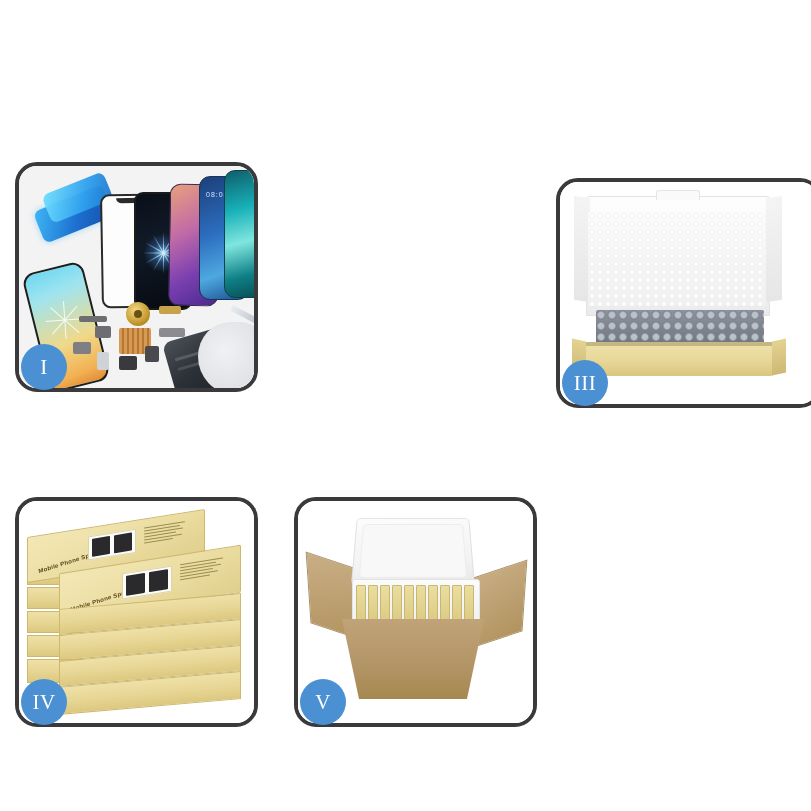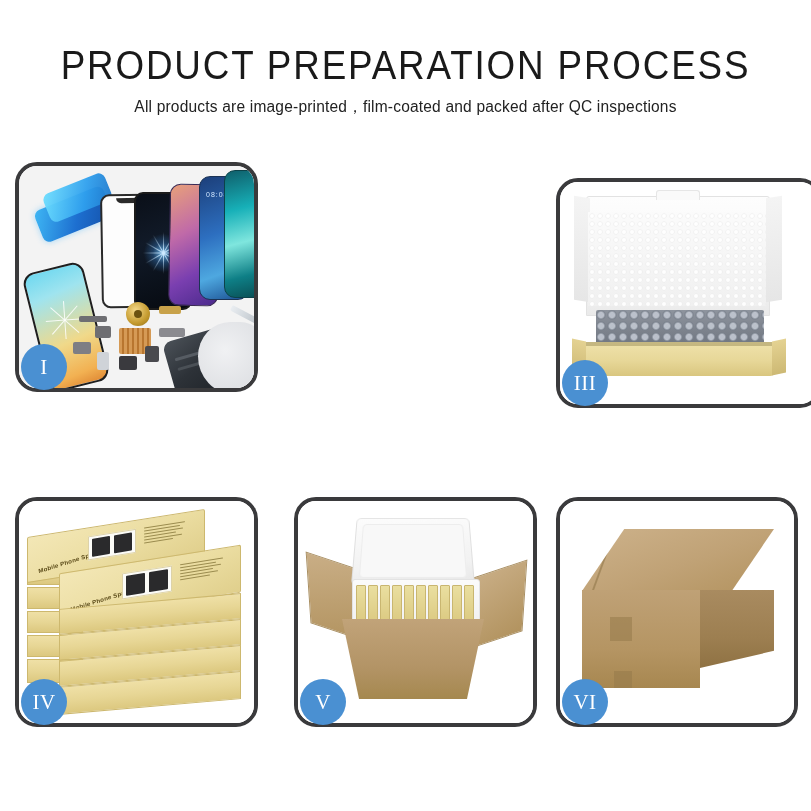--- a/index.html
+++ b/index.html
@@ -353,24 +353,20 @@
   }
   .c6 .tape{position:absolute;background:rgba(150,122,75,.55);}
   .c6 .t1{left:28px;top:88px;width:22px;height:24px;}
   .c6 .t2{left:32px;top:142px;width:18px;height:17px;}
 </style>
 </head>
 <body>
 
 <div class="page">
 
-  <div class="header">
-    <div class="title">PRODUCT PREPARATION PROCESS</div>
-    <div class="subtitle">All products are image-printed，film-coated and packed after QC inspections</div>
-  </div>
 
   <div class="grid">
 
     <div class="panel p1">
       <div class="panel-clip">
         <div class="scene1">
           <div class="film-blue">
             <div class="f1"></div>
               <div class="f2"></div>
           </div>
@@ -534,33 +530,15 @@
               <i></i>
           </div>
           <div class="c5-body"></div>
         </div>
       </div>
       <div class="badge">
         <span>V</span>
       </div>
     </div>
 
-    <div class="panel p6">
-      <div class="panel-clip">
-        <div class="scene6">
-          <div class="c6">
-            <div class="top">
-                <div class="seam"></div>
-              </div>
-            <div class="front"></div>
-            <div class="side"></div>
-            <div class="tape t1"></div>
-            <div class="tape t2"></div>
-          </div>
-        </div>
-      </div>
-      <div class="badge">
-        <span>VI</span>
-      </div>
-    </div>
 
   </div>
 </div>
 
 </body></html>

